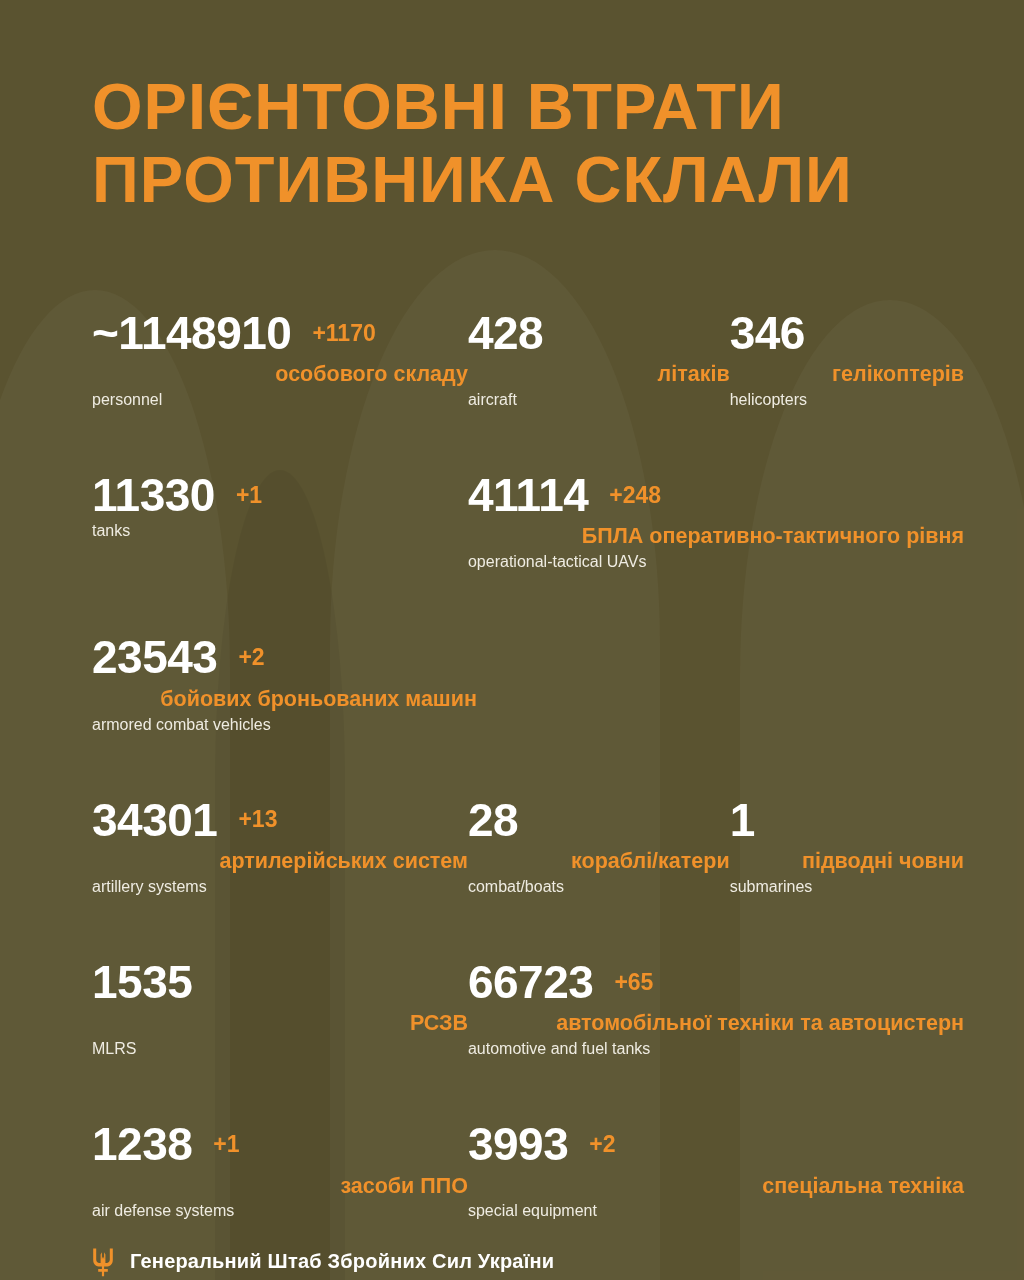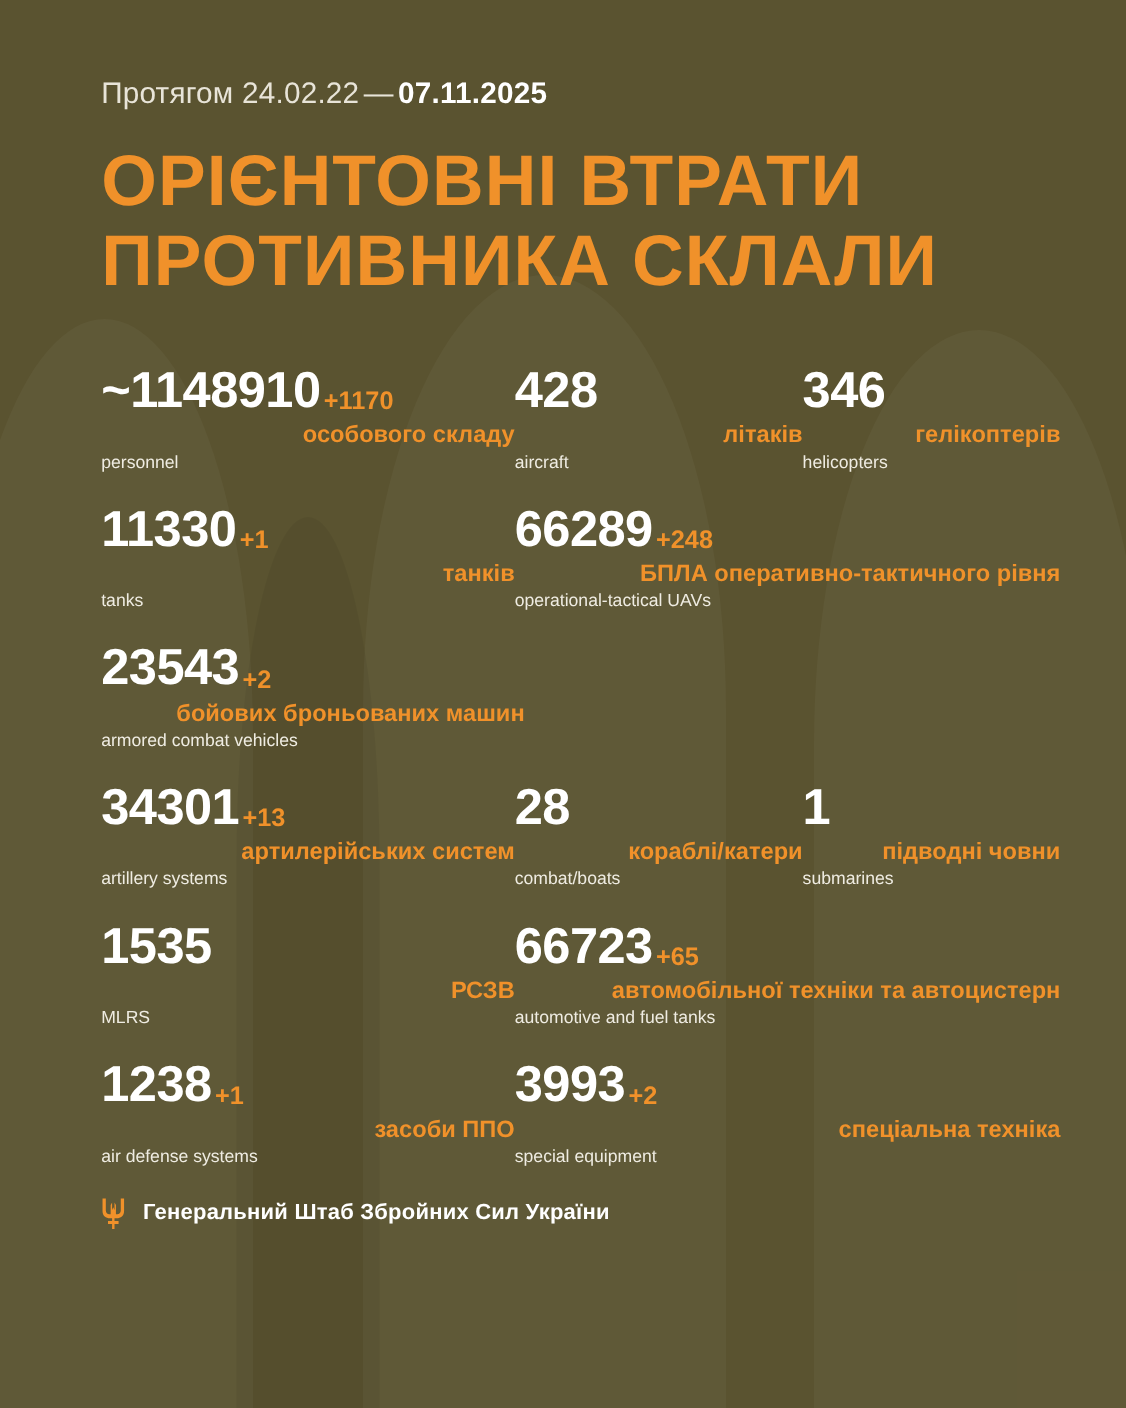--- a/index.html
+++ b/index.html
@@ -74,23 +74,24 @@
   .cell {
     box-sizing: border-box;
   }
   .cell.c1 { width: 385px; }
   .cell.c2 { width: 268px; }
   .cell.c3 { width: 240px; }
   .cell.wide2 { width: 508px; }
 
   .value-line {
     display: flex;
-    align-items: flex-end;
-    gap: 3px;
+    align-items: center;
+    gap: 21px;
     white-space: nowrap;
+    margin-top: 36px;
   }
   .value {
     color: #ffffff;
     font-size: 46px;
     font-weight: bold;
     letter-spacing: -0.5px;
     line-height: 1.05;
   }
   .delta {
     color: #f0912a;
@@ -136,23 +137,20 @@
 
 <div class="bg-layer">
   <div class="bg-shape s1"></div>
   <div class="bg-shape s2"></div>
   <div class="bg-shape s3"></div>
   <div class="bg-shape s4"></div>
 </div>
 
 <div class="page">
 
-  <div class="date-line">
-    <span class="date-prefix">Протягом 24.02.22</span><span class="date-dash">—</span><span class="date-value">07.11.2025</span>
-  </div>
 
   <h1 class="title">
     <span class="l1">ОРІЄНТОВНІ ВТРАТИ</span>
     <span class="l2">ПРОТИВНИКА СКЛАЛИ</span>
   </h1>
 
   <div class="stats">
 
     <div class="row">
       <div class="cell c1">
@@ -180,26 +178,25 @@
         <div class="label-en">helicopters</div>
       </div>
     </div>
 
     <div class="row">
       <div class="cell c1">
         <div class="value-line">
           <span class="value">11330</span>
           <span class="delta">+1</span>
         </div>
-        <div class="label-ua">танків</div>
         <div class="label-en">tanks</div>
       </div>
       <div class="cell wide2">
         <div class="value-line">
-          <span class="value">66289</span>
+          <span class="value">41114</span>
           <span class="delta">+248</span>
         </div>
         <div class="label-ua">БПЛА оперативно-тактичного рівня</div>
         <div class="label-en">operational-tactical UAVs</div>
       </div>
     </div>
 
     <div class="row">
       <div class="cell c1">
         <div class="value-line">

